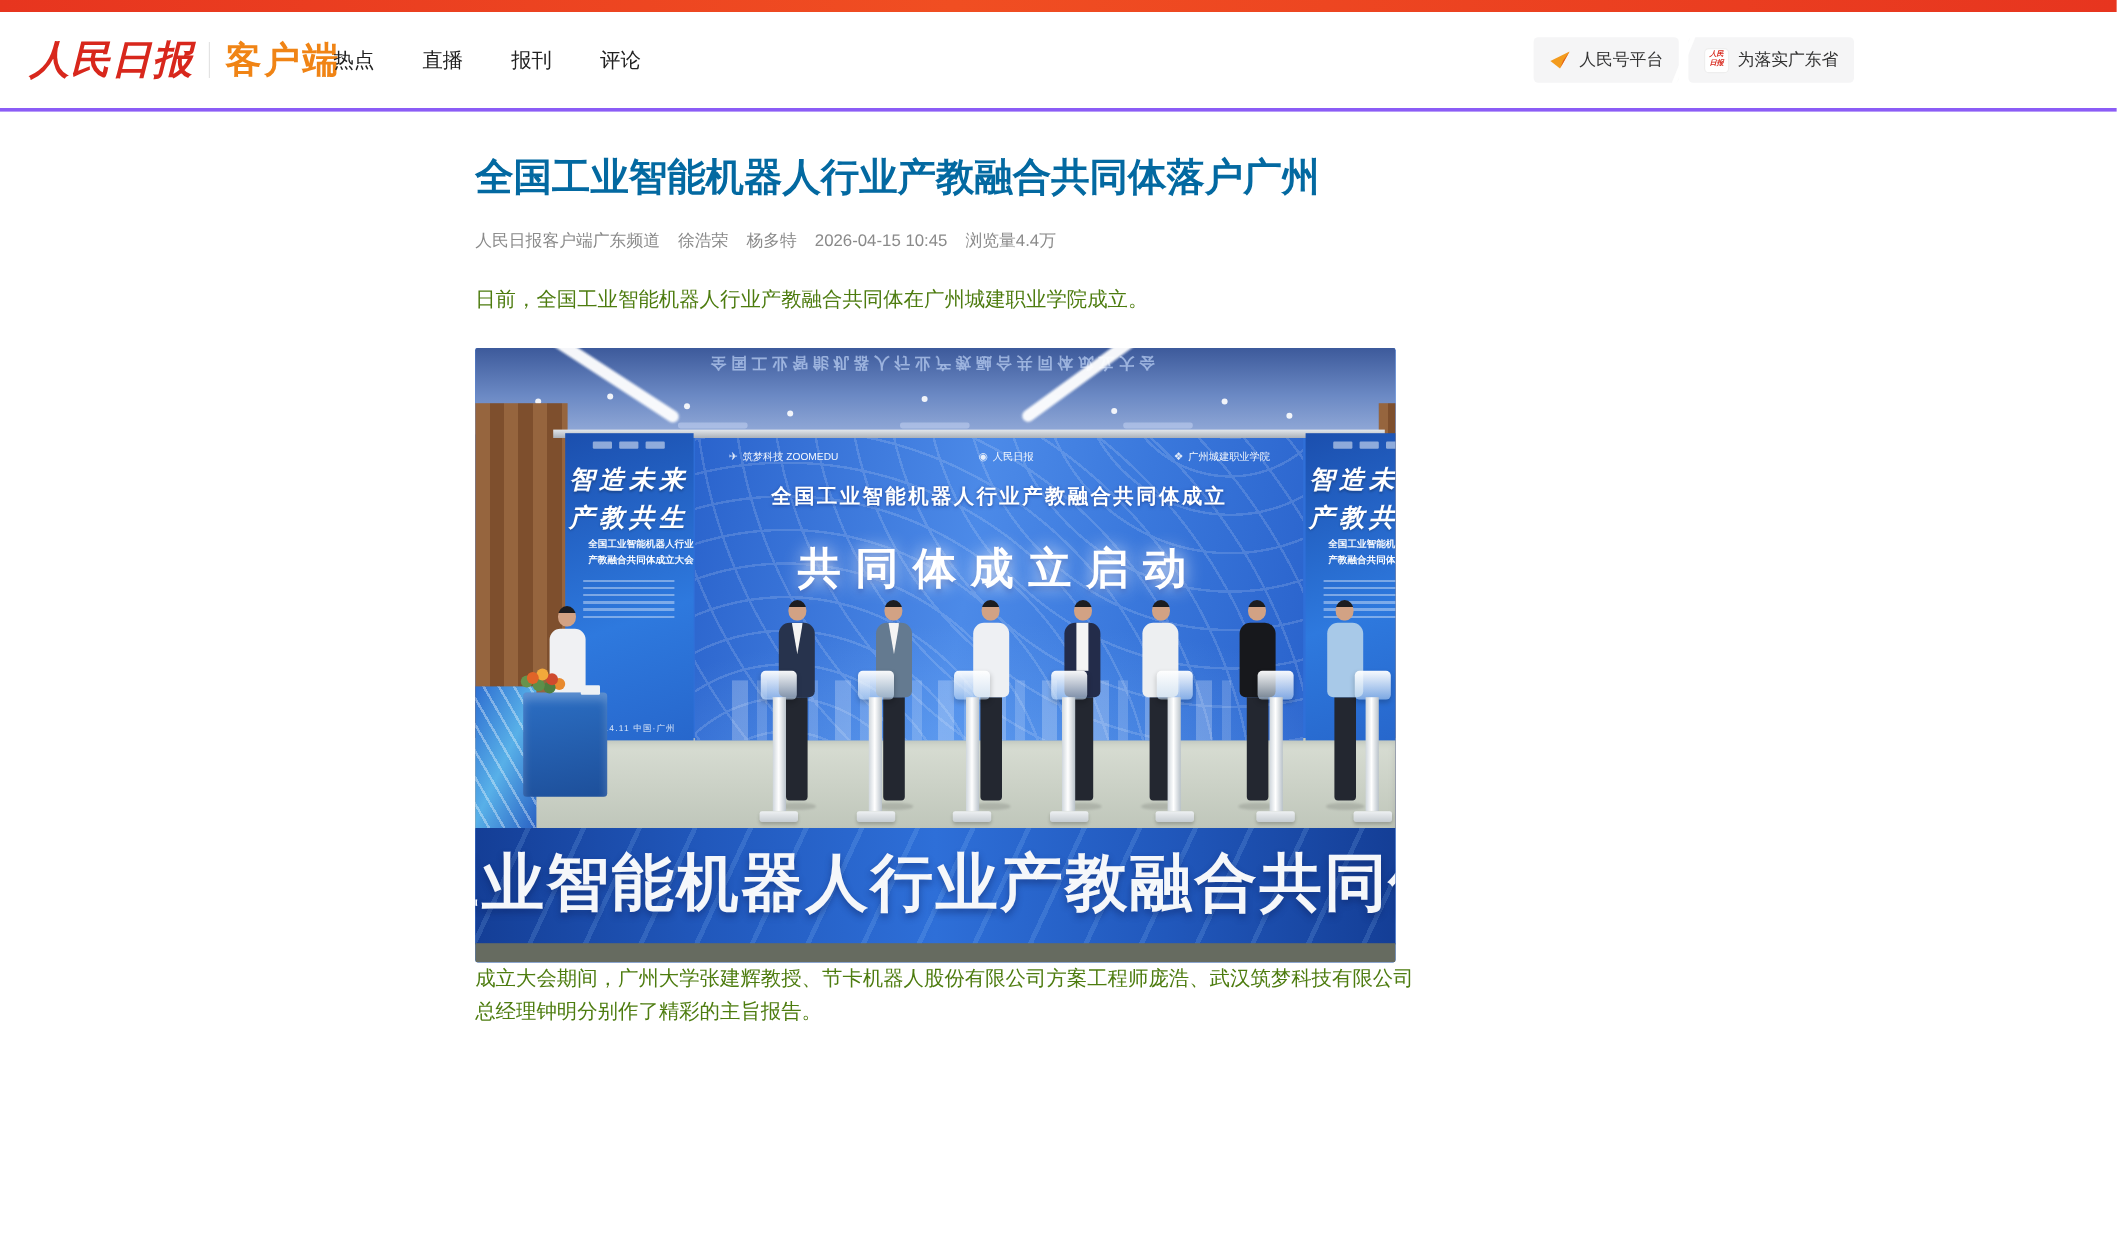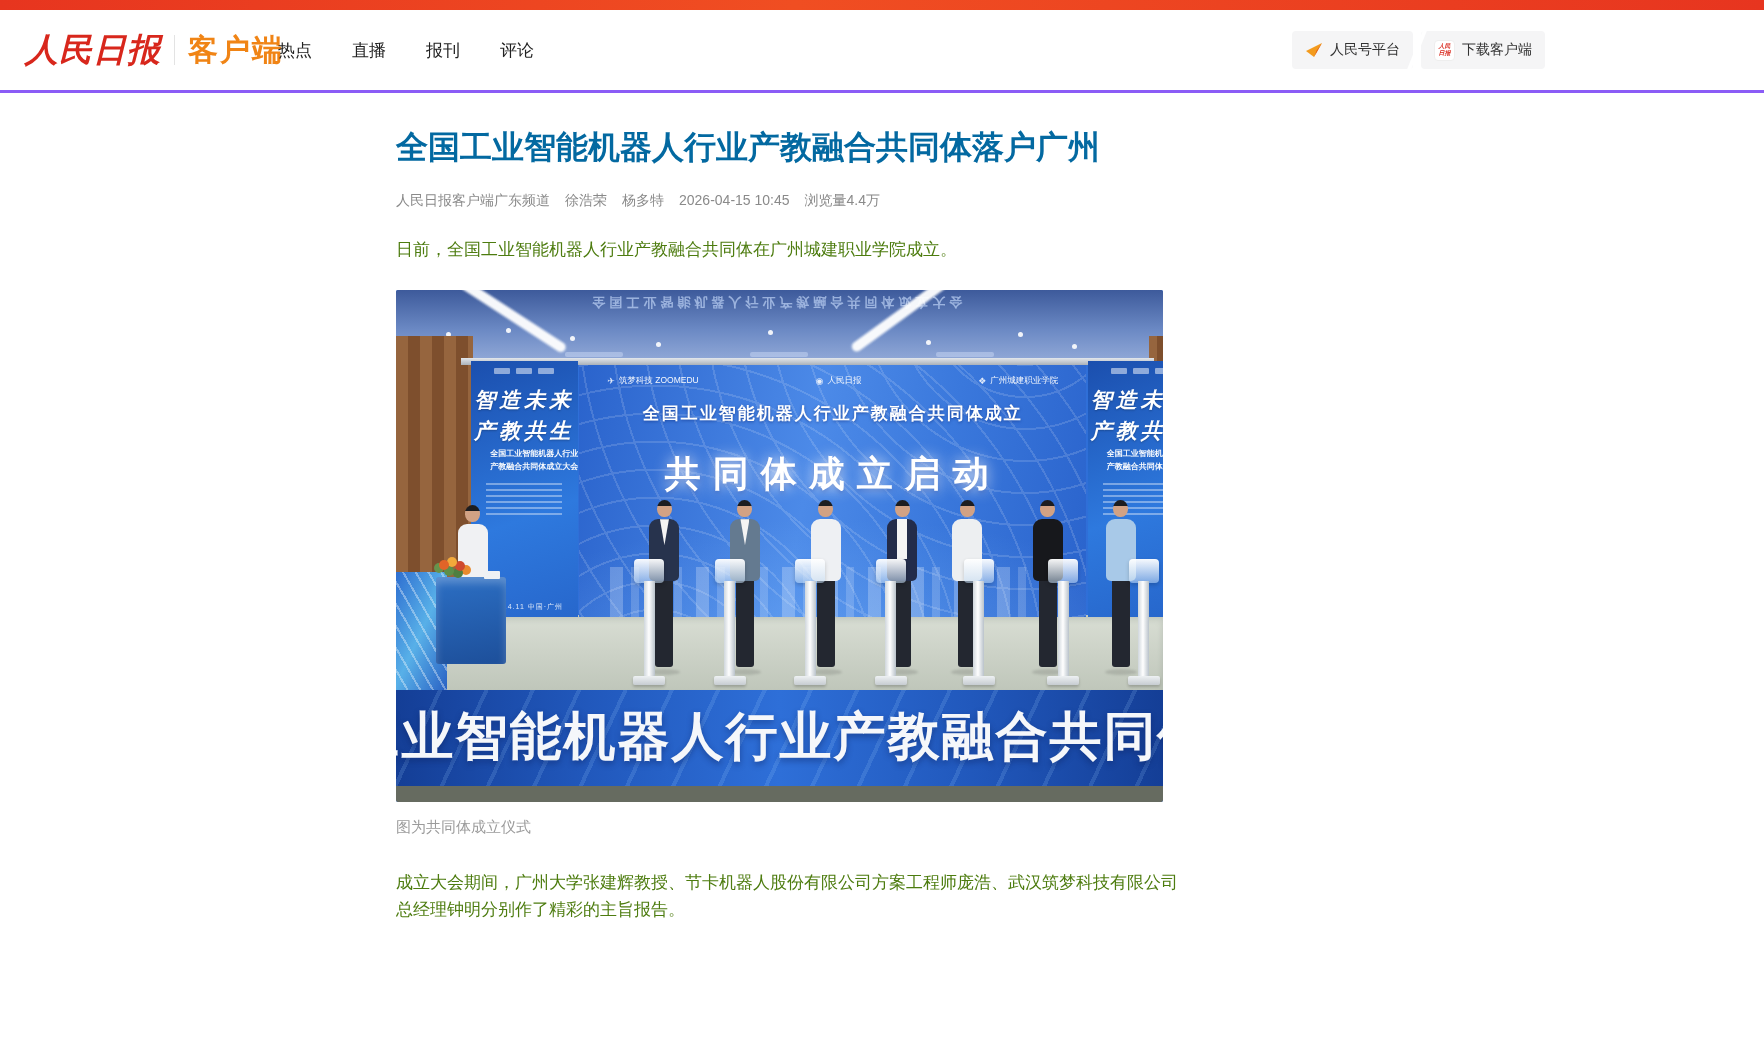--- a/index.html
+++ b/index.html
@@ -134,21 +134,21 @@
         <path d="M1 10 L19 1 L10 17 Z" fill="#f39b1d"></path>
         <path d="M10 17 L19 1 L13 9.5 Z" fill="#e25a1a"></path>
       </svg>
       <span>人民号平台</span>
     </div>
     <div class="chip-sep"></div>
     <div class="chip">
       <span class="app-ico">
           <span>人民日报</span>
         </span>
-      <span>下载客户端</span>
+      <span>为落实广东省</span>
     </div>
   </div>
 </header>
 
 <main class="article">
   <h1 class="title">全国工业智能机器人行业产教融合共同体落户广州</h1>
   <div class="meta">
     <span>人民日报客户端广东频道</span>
     <span>徐浩荣</span>
     <span>杨多特</span>
@@ -308,15 +308,14 @@
         <div class="pl-rod"></div>
         <div class="pl-base"></div>
       </div>
 
     <div class="ph-banner">
       <div class="banner-text">全国工业智能机器人行业产教融合共同体成立</div>
     </div>
     <div class="ph-floor2"></div>
   </div>
 
-  <p class="caption">图为共同体成立仪式</p>
   <p class="para">成立大会期间，广州大学张建辉教授、节卡机器人股份有限公司方案工程师庞浩、武汉筑梦科技有限公司总经理钟明分别作了精彩的主旨报告。</p>
 </main>
 
 </body></html>

